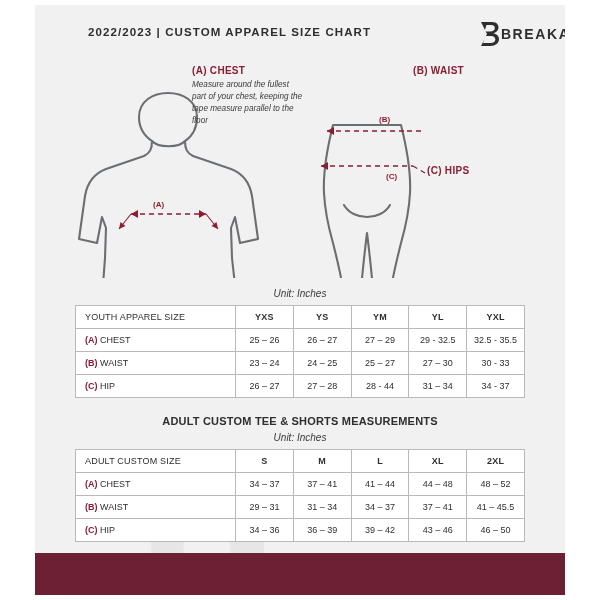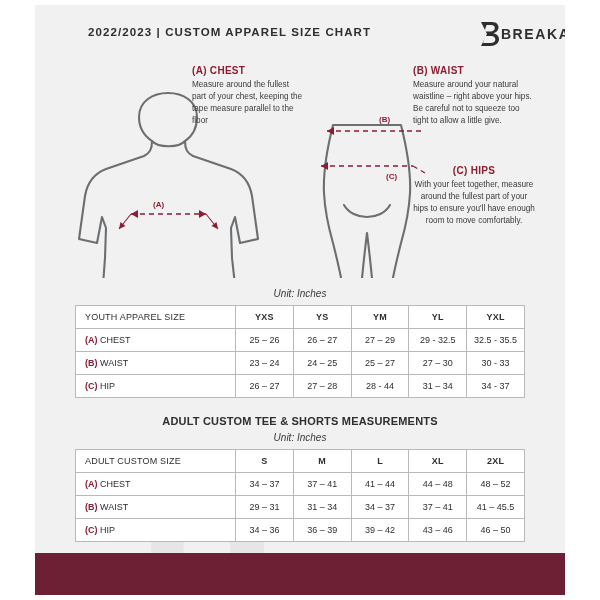--- a/index.html
+++ b/index.html
@@ -102,25 +102,26 @@
   .note-title {
     font-size: 10px;
     font-weight: bold;
     color: #8b1e33;
     letter-spacing: .3px;
     margin-bottom: 3px;
   }
   .note-body {
     font-size: 8.2px;
     line-height: 1.45;
+    font-style: italic;
     color: #3a3a3a;
   }
   .note-chest { left: 157px; top: 12px; width: 112px; }
   .note-waist { left: 378px; top: 12px; width: 120px; }
-  .note-hips  { left: 378px; top: 112px; width: 122px; text-align: center; }
+  .note-hips  { left: 392px; top: 112px; width: 122px; }
 
   .tag {
     position: absolute;
     font-size: 8px;
     font-weight: bold;
     color: #8b1e33;
   }
 
   
   .section {
@@ -254,25 +255,23 @@
         </g>
         <path d="M286 113 l7 -4 v8 z" fill="#8b1e33"></path>
       </svg>
 
       <div class="note note-chest">
         <div class="note-title">(A) CHEST</div>
         <div class="note-body">Measure around the fullest part of your chest, keeping the tape measure parallel to the floor</div>
       </div>
       <div class="note note-waist">
         <div class="note-title">(B) WAIST</div>
-        <div class="note-body">Measure around your natural waistline – right above your hips. Be careful not to squeeze too tight to allow a little give.</div>
       </div>
       <div class="note note-hips">
         <div class="note-title">(C) HIPS</div>
-        <div class="note-body">With your feet together, measure around the fullest part of your hips to ensure you'll have enough room to move comfortably.</div>
       </div>
 
       <div class="tag" style="left:118px; top:147px;">(A)</div>
       <div class="tag" style="left:344px; top:62px;">(B)</div>
       <div class="tag" style="left:351px; top:119px;">(C)</div>
     </div>
 
     <div class="section sec-youth">
       <div class="sec-sub">Unit: Inches</div>
       <table>

